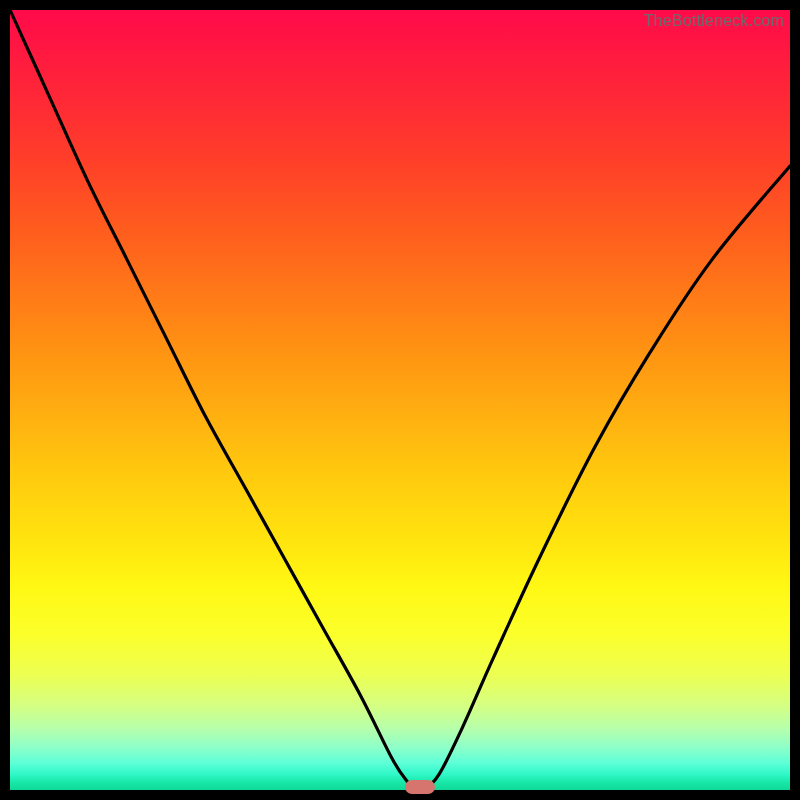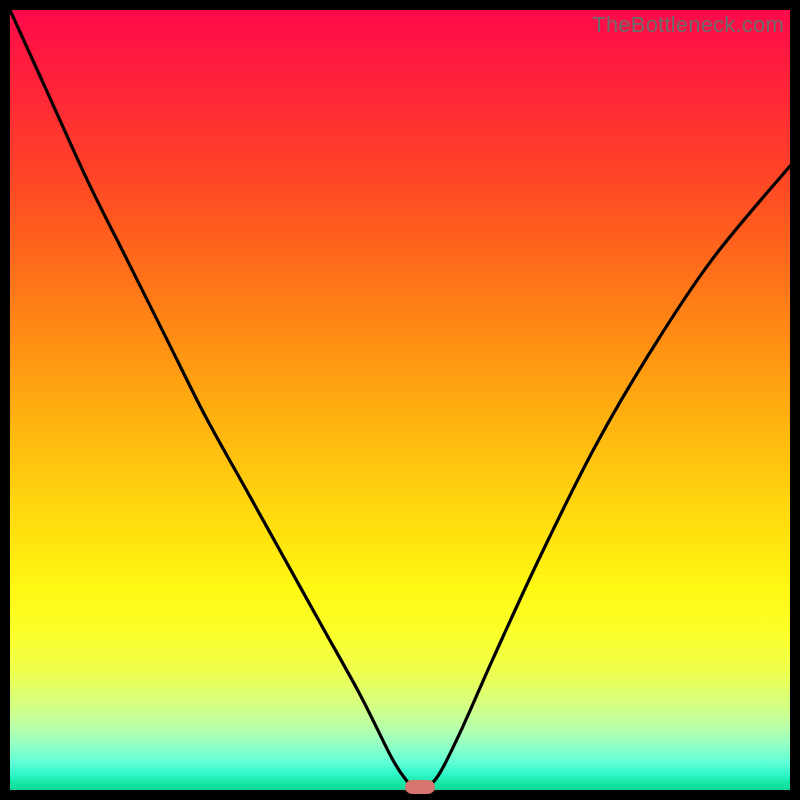--- a/index.html
+++ b/index.html
@@ -37,21 +37,21 @@
       #30f7c8 98%,
       #18e8a8 99%,
       #10d898 100%
     );
   }
   .watermark {
     position: absolute;
     top: 12px;
     right: 16px;
     font-family: Arial, Helvetica, sans-serif;
-    font-size: 22px;
+    font-size: 16px;
     font-weight: 500;
     color: #6c6c6c;
     letter-spacing: 0.2px;
     text-align: right;
   }
   .curve-svg {
     position: absolute;
     left: 10px;
     top: 10px;
     width: 780px;

